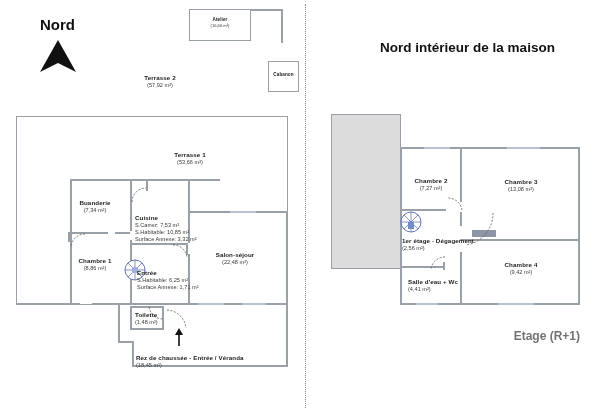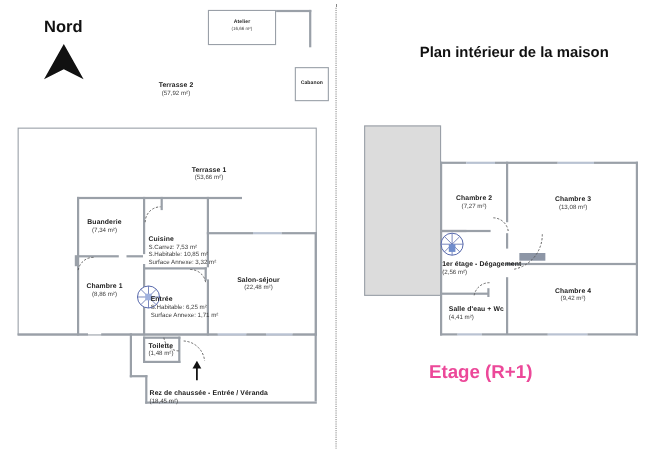--- a/index.html
+++ b/index.html
@@ -25,22 +25,22 @@
   
   .lbl{position:absolute;text-align:center;line-height:1.25;white-space:nowrap;}
   .lbl .nm{font-size:6.2px;font-weight:bold;color:#1b1b1b;letter-spacing:.1px;}
   .lbl .ar{font-size:5.6px;color:#3b3b3b;}
   .lbl.left{text-align:left;}
   .lbl .ln{font-size:5.6px;color:#3b3b3b;display:block;}
   .lbl.tiny .nm{font-size:4.6px;}
   .lbl.tiny .ar{font-size:4.1px;}
 
   .caption{
-    position:absolute;text-align:left;font-size:17px;font-weight:bold;
-    color:#ec4899;white-space:nowrap;
+    position:absolute;text-align:right;font-size:12px;font-weight:bold;
+    color:#737373;white-space:nowrap;
   }
   .title{
     position:absolute;text-align:center;font-size:13.5px;font-weight:bold;
     color:#111;white-space:nowrap;
   }
   .nord{
     position:absolute;font-size:15px;font-weight:bold;color:#111;
   }
 
   
@@ -196,21 +196,21 @@
     <div class="nm">Toilette</div>
     <div class="ar">(1,48 m²)</div>
   </div>
 
   <div class="lbl left" style="left:136px;top:350px;">
     <div class="nm">Rez de chaussée - Entrée / Véranda</div>
     <div class="ar">(18,45 m²)</div>
   </div>
 
 
-  <div class="title" style="left:360px;top:36px;width:215px;">Plan intérieur de la maison</div>
+  <div class="title" style="left:360px;top:36px;width:215px;">Nord intérieur de la maison</div>
 
   <div class="void" style="left:331px;top:110px;width:70px;height:155px;"></div>
 
   <div class="seg-v" style="left:400px;top:143px;height:158px;"></div>
   <div class="seg-v" style="left:578px;top:143px;height:158px;"></div>
 
   <div class="seg-h" style="left:400px;top:143px;width:24px;"></div>
   <div class="seg-h light" style="left:424px;top:143px;width:26px;"></div>
   <div class="seg-h" style="left:450px;top:143px;width:57px;"></div>
   <div class="seg-h light" style="left:507px;top:143px;width:33px;"></div>

